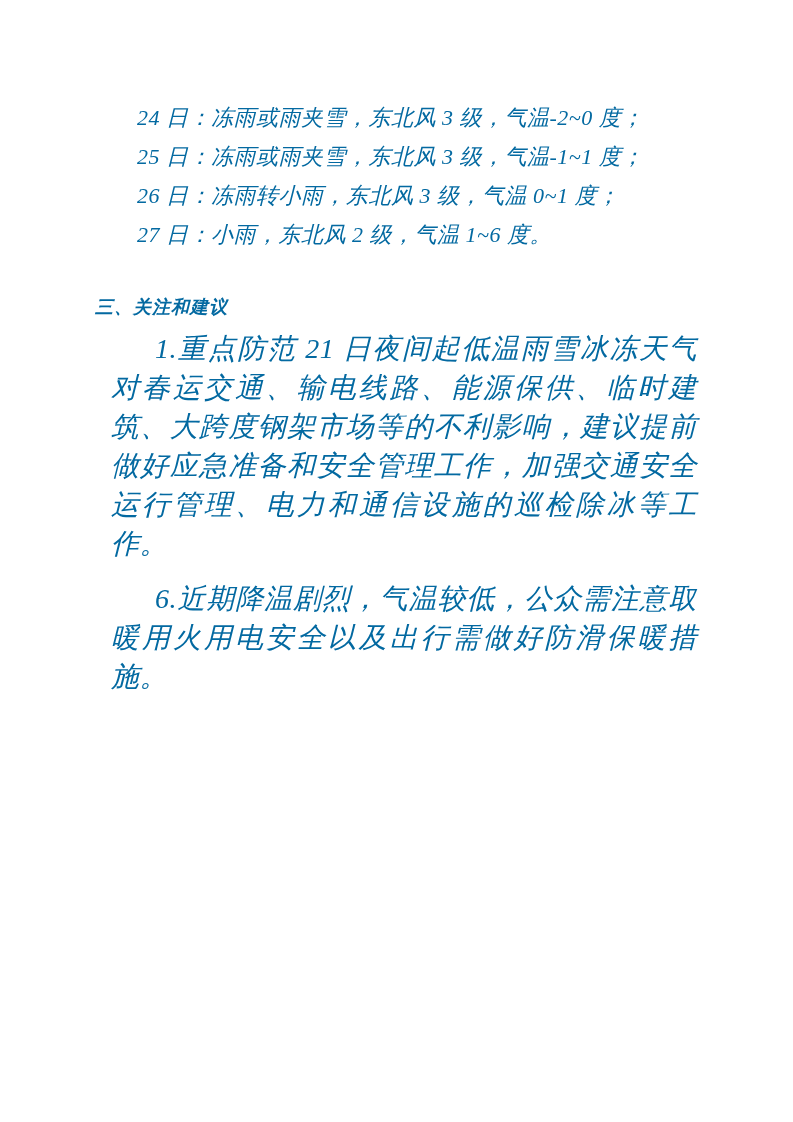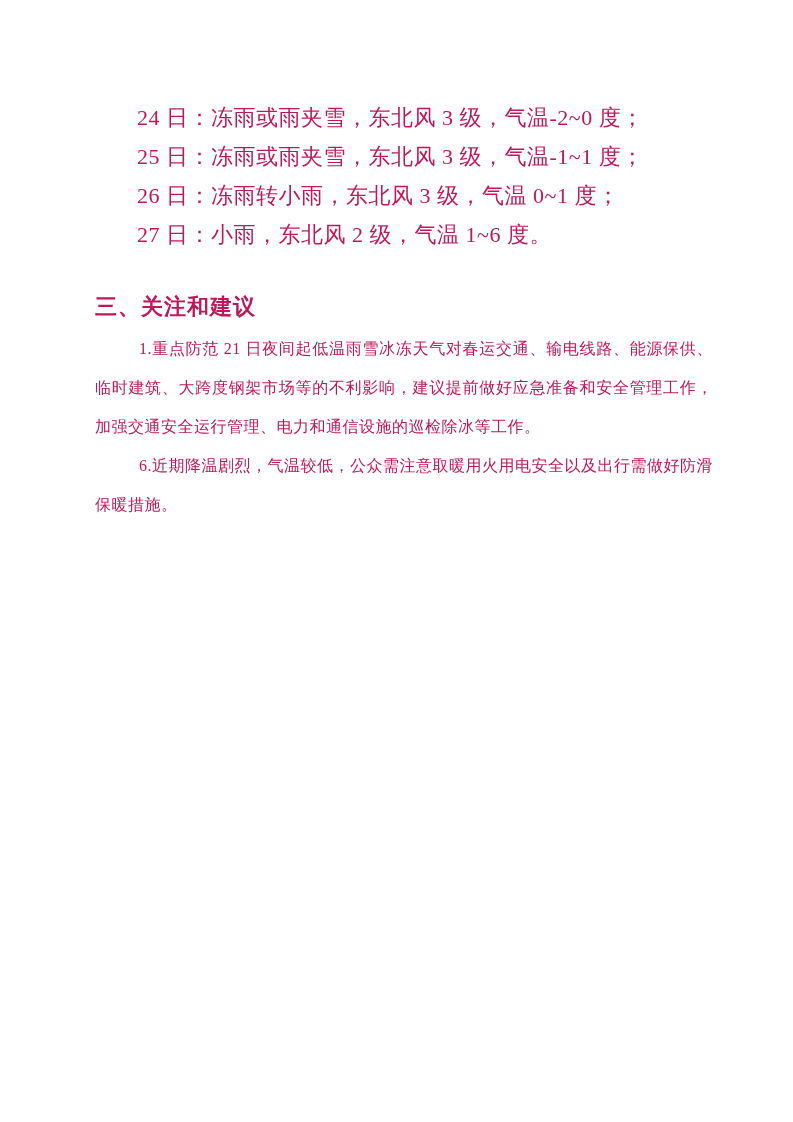--- a/index.html
+++ b/index.html
@@ -5,23 +5,24 @@
   html, body {
     margin: 0;
     padding: 0;
     background: #ffffff;
   }
   .page {
     position: relative;
     width: 793px;
     height: 1122px;
     background: #ffffff;
-    color: #be185d;
+    color: #0369a1;
     font-family: "Liberation Serif", "DejaVu Serif", serif;
     overflow: hidden;
+    font-style: italic;
   }
   .content {
     position: absolute;
     left: 95px;
     top: 98px;
     width: 618px;
   }
   .forecast-block {
     margin: 0;
     padding: 0;
@@ -30,27 +31,27 @@
     font-size: 22px;
     line-height: 39px;
     padding-left: 42px;
     letter-spacing: 0.5px;
     white-space: nowrap;
   }
   .section-heading {
     margin: 38px 0 0 0;
     font-family: "Liberation Sans", "DejaVu Sans", sans-serif;
     font-weight: bold;
-    font-size: 22px;
+    font-size: 18px;
     line-height: 30px;
     letter-spacing: 1px;
   }
   .advisory-paragraph {
-    margin: 0;
-    font-size: 16px;
+    margin: 16px;
+    font-size: 28px;
     line-height: 39px;
     text-align: justify;
     text-indent: 44px;
     letter-spacing: 0.5px;
   }
   .advisory-paragraph.first {
     margin-top: 7px;
   }
 </style>
 </head>

